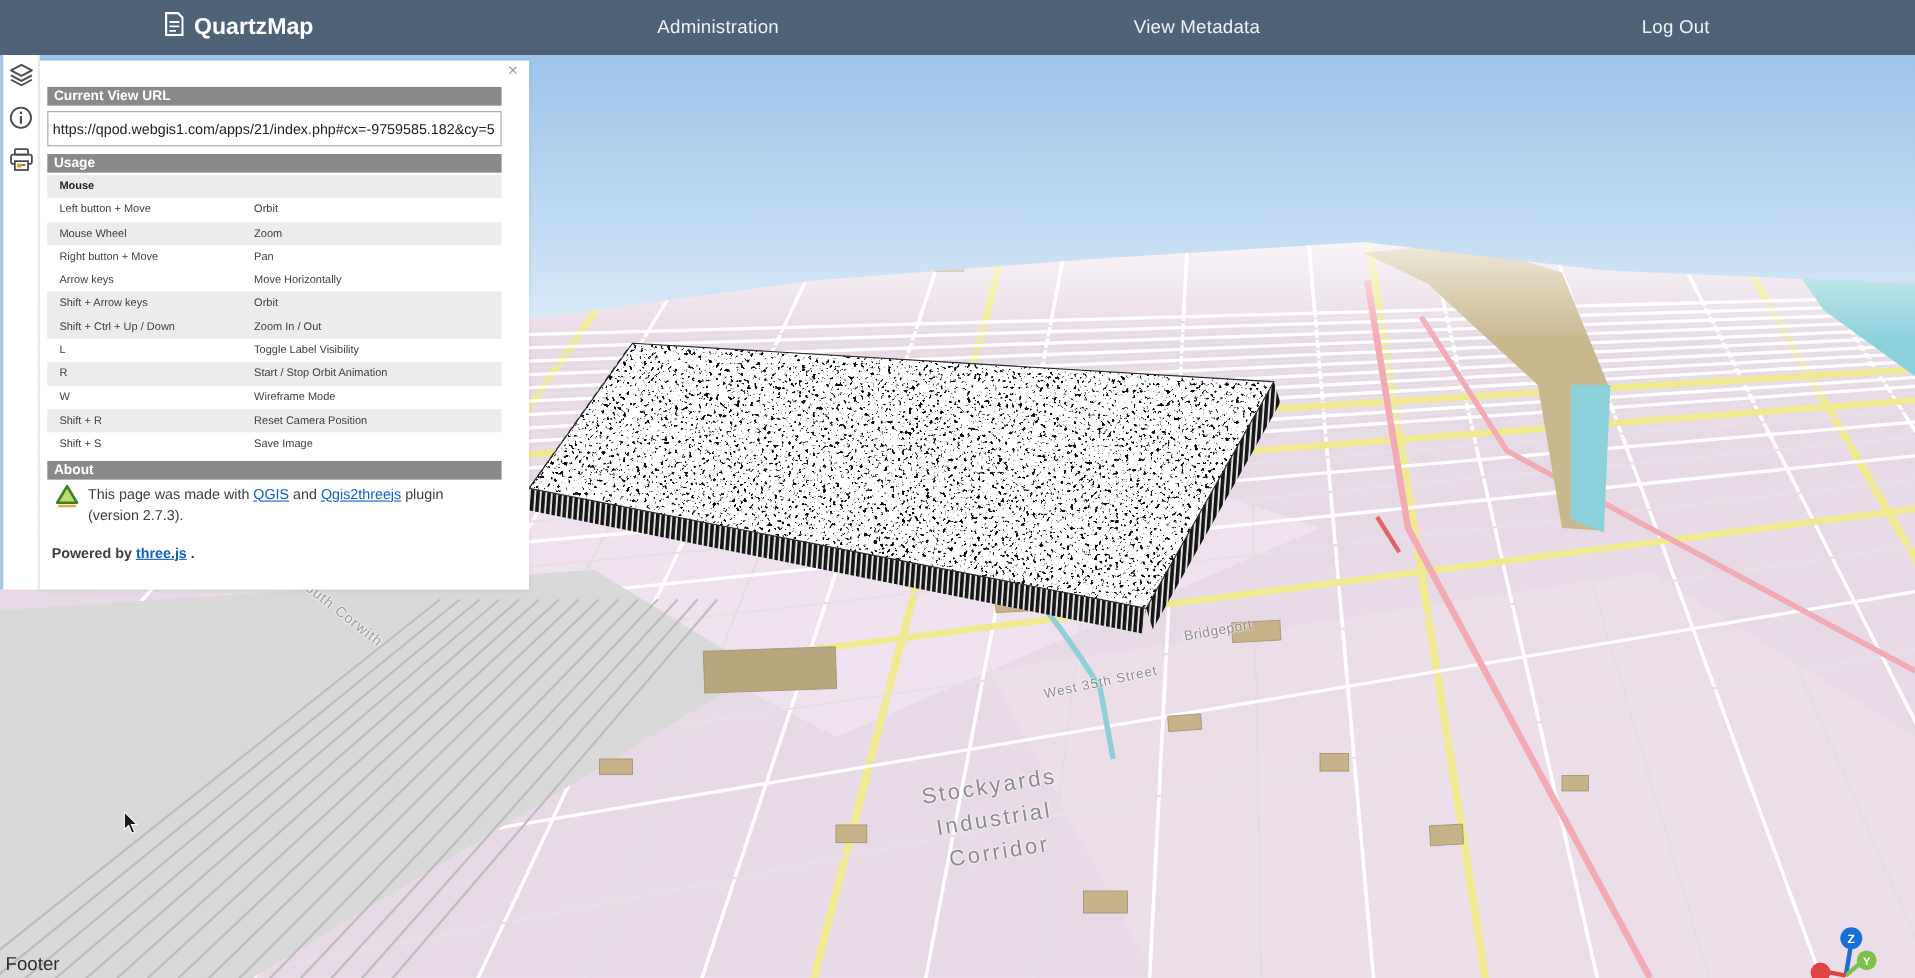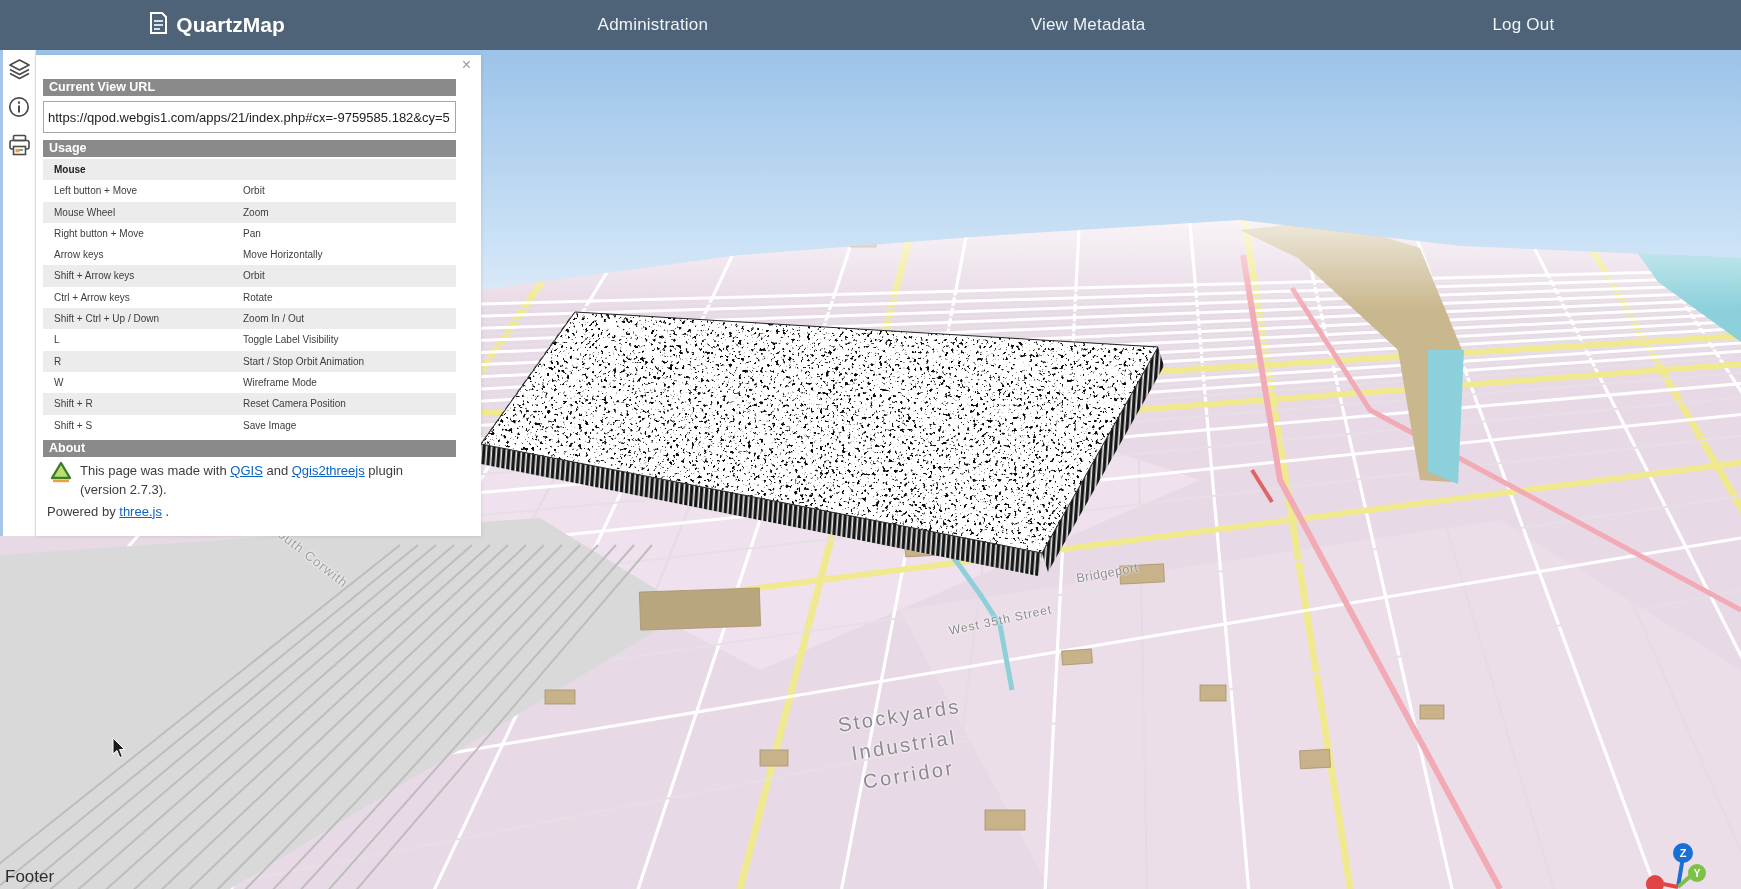--- a/index.html
+++ b/index.html
@@ -30,26 +30,26 @@
     box-shadow:0 0 4px rgba(0,0,0,.12);box-sizing:border-box;padding:24px 25px 6px 7px;color:#3d3d3d;}
   .panel-close{position:absolute;top:2px;right:10px;font-size:16px;color:#9a9a9a;cursor:pointer;line-height:16px;}
   .sec-bar{background:#8a8a8a;color:#fff;font-size:12.5px;font-weight:600;height:17px;line-height:17px;
     padding-left:6px;}
   .url-input{display:block;width:100%;box-sizing:border-box;height:32px;margin:5px 0 7px 0;
     border:1px solid #a6a6a6;font-family:"Liberation Sans",sans-serif;font-size:13px;color:#222;padding:1px 4px;}
   .usage-table{margin:2px 0 4px 0;}
   .u-row{position:relative;height:21.3px;line-height:21.3px;font-size:10px;padding-left:11px;}
   .u-row.alt{background:#ececec;}
   .u-row.hdr .u-key{font-weight:bold;color:#222;}
-  .u-act{position:absolute;left:200px;top:0;text-align:center;}
+  .u-act{position:absolute;left:188px;top:0;text-align:center;}
   .about-box{margin-top:4px;font-size:13px;line-height:19.5px;}
   .about-row{display:flex;gap:8px;padding-left:7px;}
   .about-text{max-width:365px;}
   a.plink{color:#0c63c4;text-decoration:underline;cursor:pointer;}
-  .powered{margin-top:2px;padding-left:4px;font-size:13px;}
+  .powered{margin-top:14px;padding-left:4px;font-size:13px;font-weight:bold;}
   
   .footer{position:absolute;left:5px;bottom:2px;font-size:17px;color:#2e2e2e;z-index:30;}
 </style>
 </head>
 <body>
 
 <div class="navbar">
   <div class="nav-cell">
     <div class="brand">
       <span>
@@ -340,24 +340,20 @@
   <div class="u-row">
     <span class="u-key">Arrow keys</span>
     <span class="u-act">Move Horizontally</span>
   </div>
 
   <div class="u-row alt">
     <span class="u-key">Shift + Arrow keys</span>
     <span class="u-act">Orbit</span>
   </div>
 
-  <div class="u-row">
-    <span class="u-key">Ctrl + Arrow keys</span>
-    <span class="u-act">Rotate</span>
-  </div>
 
   <div class="u-row alt">
     <span class="u-key">Shift + Ctrl + Up / Down</span>
     <span class="u-act">Zoom In / Out</span>
   </div>
 
   <div class="u-row">
     <span class="u-key">L</span>
     <span class="u-act">Toggle Label Visibility</span>
   </div>

